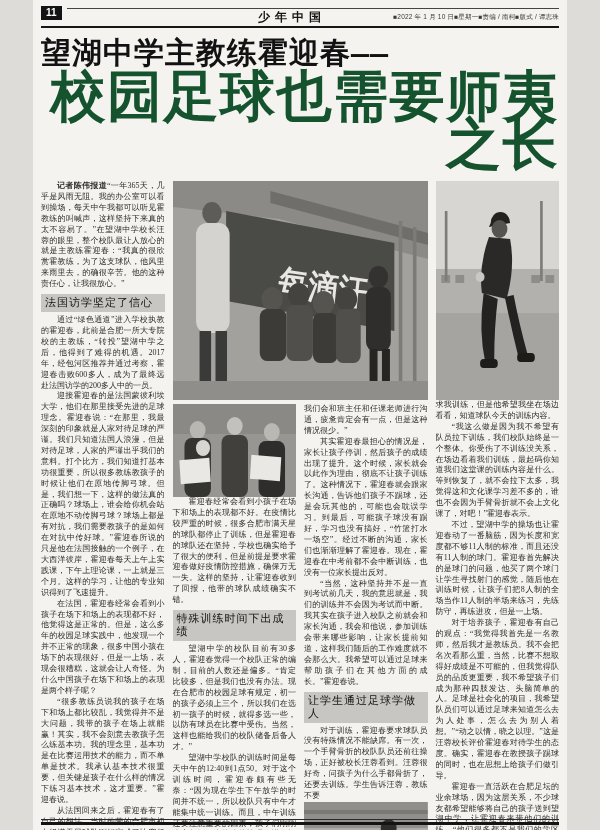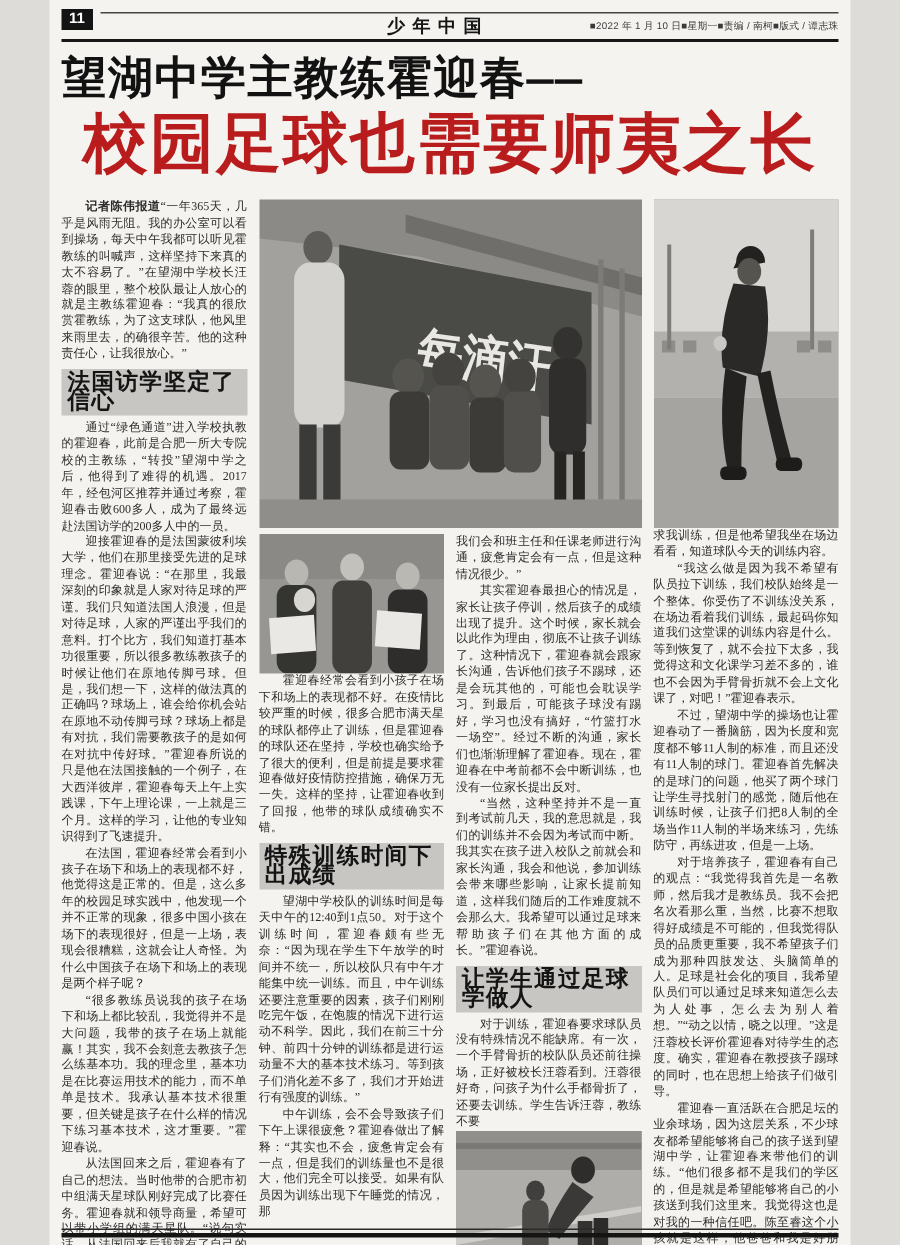--- a/index.html
+++ b/index.html
@@ -28,36 +28,36 @@
     font-size:6.5px; color:#3a3a3a; letter-spacing:0.2px;
   }
   .mast-bottom-rule { border-top:2.5px solid #161616; }
   
   .kicker {
     margin:11px 0 0 0; 
     font-family:Liberation Mono, monospace; font-weight:900;
     font-size:30px; letter-spacing:1px; color:#121212; line-height:32px;
   }
   .main-head {
-    margin:2px 0 8px 0; text-align:center;
+    margin:2px 0 8px 0; text-align:right;
     font-family:"Liberation Serif","DejaVu Serif",serif; font-weight:900;
-    font-size:43px; letter-spacing:1.5px; color:#b91c1c; line-height:48px;
+    font-size:55px; letter-spacing:1.5px; color:#14532d; line-height:48px;
   }
   
   .body-grid {
     display:grid; grid-template-columns:repeat(4,1fr); grid-template-rows:219px auto;
     column-gap:8px; row-gap:4px; margin-top:12px;
   }
   .col { min-width:0; }
   .para { margin:0; text-indent:2em; text-align:justify; font-size:8px; line-height:10.9px; }
   .para.noindent { text-indent:0; }
   .lead { font-weight:bold; }
   .sec-head {
     background:#c7c6c2; color:#141414; font-family:"Liberation Sans",sans-serif;
-    font-weight:bold; font-size:15px; letter-spacing:1px;
+    font-weight:normal; font-size:11px; letter-spacing:1px;
     padding:2px 4px 3px 4px; margin:4px 0 3px 0; line-height:13px;
   }
   figure.photo { margin:0; overflow:hidden; background:#a9a8a5; }
   figure.photo svg { display:block; width:100%; height:100%; }
   .photoA { grid-column:2/4; grid-row:1; }
   .photoB { height:93px; margin-bottom:3px; }
   .photoC { height:219px; margin-bottom:3px; }
   .photoD { height:128px; margin-top:3px; }
   .c1 { grid-column:1; grid-row:1/3; }
   .c2 { grid-column:2; grid-row:2; }
@@ -137,20 +137,21 @@
           <rect x="55" y="31" width="30" height="62" rx="8" fill="#41403d"></rect>
           <circle cx="112" cy="28" r="9" fill="#bab8b3"></circle>
           <rect x="97" y="37" width="30" height="56" rx="8" fill="#2e2d2b"></rect>
           <rect x="8" y="55" width="34" height="24" fill="#e9e8e4" transform="rotate(-4 25 67)"></rect>
           <rect x="88" y="52" width="34" height="24" fill="#e9e8e4" transform="rotate(4 105 64)"></rect>
           <circle cx="34" cy="44" r="8" fill="#d8d6d1"></circle>
         </svg>
       </figure>
       <p class="para">霍迎春经常会看到小孩子在场下和场上的表现都不好。在疫情比较严重的时候，很多合肥市满天星的球队都停止了训练，但是霍迎春的球队还在坚持，学校也确实给予了很大的便利，但是前提是要求霍迎春做好疫情防控措施，确保万无一失。这样的坚持，让霍迎春收到了回报，他带的球队成绩确实不错。</p>
       <h3 class="sec-head">特殊训练时间下出成绩</h3>
+      <p class="para">望湖中学的校队目前有30多人，霍迎春觉得一个校队正常的编制，目前的人数还是偏多。“肯定比较多，但是我们也没有办法。现在合肥市的校园足球有规定，初一的孩子必须上三个，所以我们在选初一孩子的时候，就得多选一些，以防有球员在比赛中受伤。当然，这样也能给我们的校队储备后备人才。”</p>
       <p class="para">望湖中学校队的训练时间是每天中午的12:40到1点50。对于这个训练时间，霍迎春颇有些无奈：“因为现在学生下午放学的时间并不统一，所以校队只有中午才能集中统一训练。而且，中午训练还要注意重要的因素，孩子们刚刚吃完午饭，在饱腹的情况下进行运动不科学。因此，我们在前三十分钟、前四十分钟的训练都是进行运动量不大的基本技术练习。等到孩子们消化差不多了，我们才开始进行有强度的训练。”</p>
       <p class="para">中午训练，会不会导致孩子们下午上课很疲惫？霍迎春做出了解释：“其实也不会，疲惫肯定会有一点，但是我们的训练量也不是很大，他们完全可以接受。如果有队员因为训练出现下午睡觉的情况，那</p>
     </section>
 
     <section class="col c3">
       <p class="para noindent">我们会和班主任和任课老师进行沟通，疲惫肯定会有一点，但是这种情况很少。”</p>
       <p class="para">其实霍迎春最担心的情况是，家长让孩子停训，然后孩子的成绩出现了提升。这个时候，家长就会以此作为理由，彻底不让孩子训练了。这种情况下，霍迎春就会跟家长沟通，告诉他们孩子不踢球，还是会玩其他的，可能也会耽误学习。到最后，可能孩子球没有踢好，学习也没有搞好，“竹篮打水一场空”。经过不断的沟通，家长们也渐渐理解了霍迎春。现在，霍迎春在中考前都不会中断训练，也没有一位家长提出反对。</p>
       <p class="para">“当然，这种坚持并不是一直到考试前几天，我的意思就是，我们的训练并不会因为考试而中断。我其实在孩子进入校队之前就会和家长沟通，我会和他说，参加训练会带来哪些影响，让家长提前知道，这样我们随后的工作难度就不会那么大。我希望可以通过足球来帮助孩子们在其他方面的成长。”霍迎春说。</p>
       <h3 class="sec-head">让学生通过足球学做人</h3>
       <p class="para">对于训练，霍迎春要求球队员没有特殊情况不能缺席。有一次，一个手臂骨折的校队队员还前往操场，正好被校长汪蓉看到。汪蓉很好奇，问孩子为什么手都骨折了，还要去训练。学生告诉汪蓉，教练不要</p>

